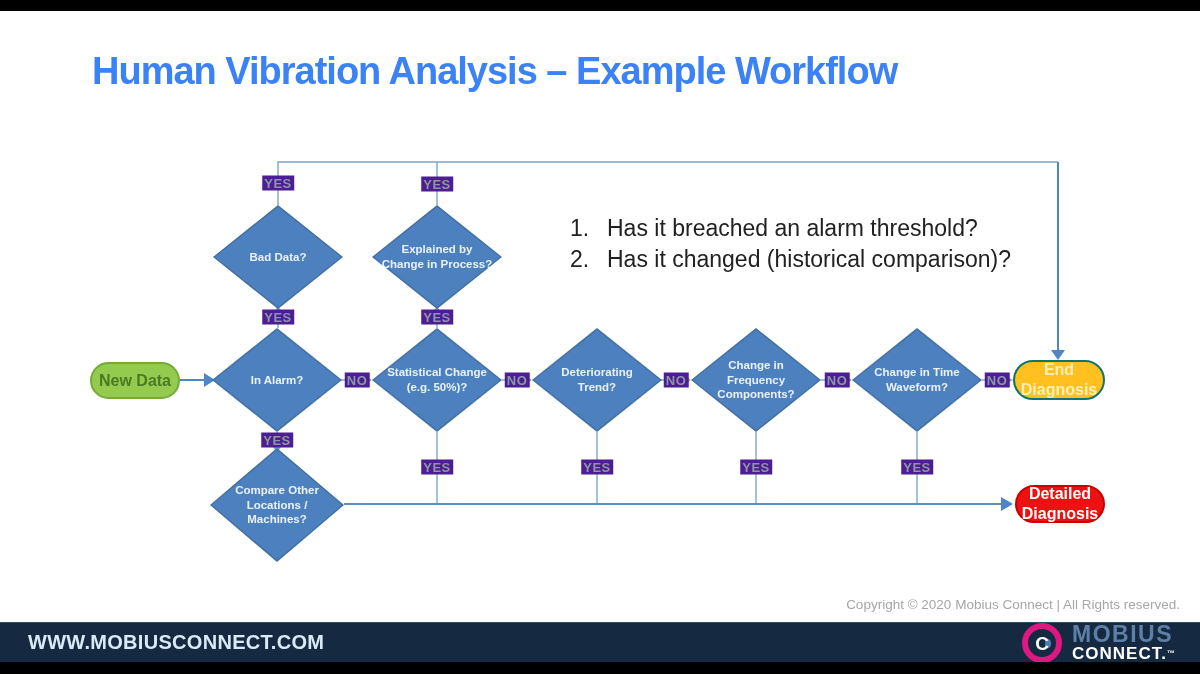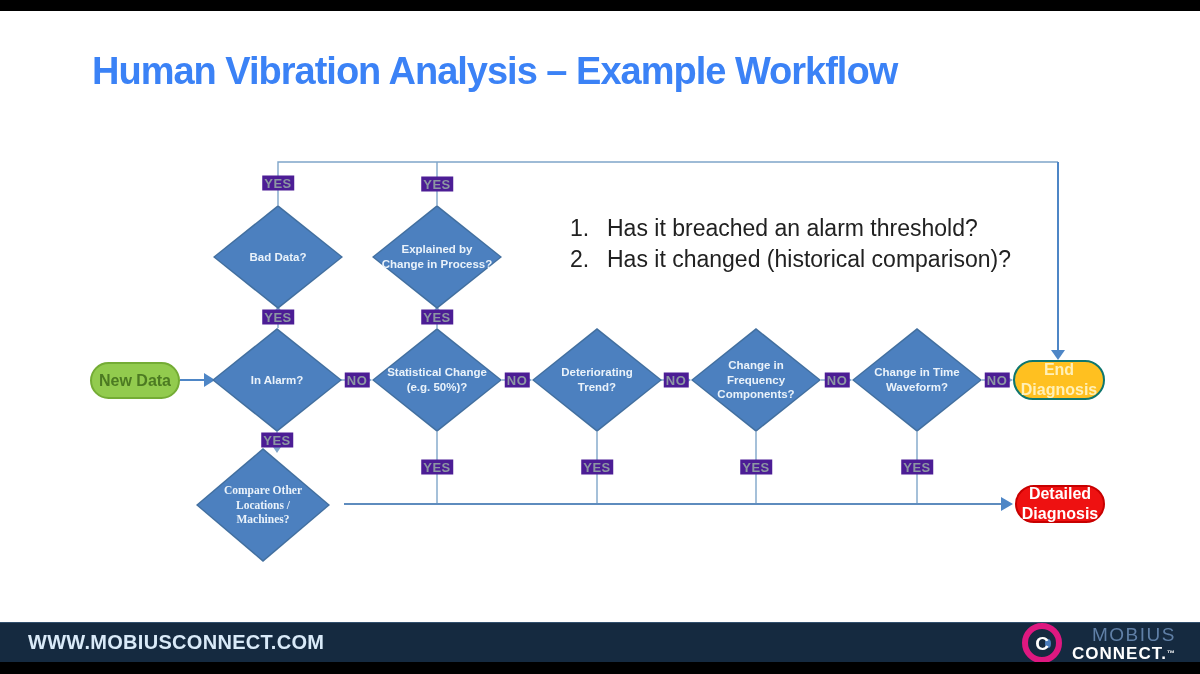--- a/index.html
+++ b/index.html
@@ -60,21 +60,21 @@
   }
   .bottom-bar { position:absolute; left:0; top:662px; width:1200px; height:12px; background:#000; z-index:6; }
   .logo-ring {
     position:absolute; left:1022px; top:623px; width:28px; height:28px;
     border:6px solid #DE1880; border-radius:50%; background:#152A40; z-index:5;
     display:flex; align-items:center; justify-content:center;
   }
   .logo-c { color:#fff; font-weight:bold; font-size:19px; line-height:19px; position:relative; z-index:2; }
   .logo-dot { position:absolute; right:5px; top:10px; width:6px; height:9px; background:#4A7CBB; border-radius:50%; z-index:1; }
   .logo-text { position:absolute; left:1072px; top:625px; z-index:5; white-space:nowrap; }
-  .logo-line1 { color:#5F7FA6; font-weight:normal; font-size:19px; line-height:19px; letter-spacing:1.5px;text-align:right; }
+  .logo-line1 { color:#5F7FA6; font-weight:bold; font-size:23px; line-height:19px; letter-spacing:1.5px; }
   .logo-line2 { color:#ffffff; font-weight:bold; font-size:17px; line-height:19px; letter-spacing:1px; }
   .logo-tm { font-size:8px; vertical-align:top; }
 </style>
 </head>
 <body>
 
 <div class="slide">
 
   <div class="top-bar"></div>
 
@@ -144,21 +144,21 @@
     <div class="shape"></div>
     <div class="label">Change in
 Frequency
 Components?</div>
   </div>
   <div class="diamond" style="left:852px;top:328px;width:130px;height:104px;">
     <div class="shape"></div>
     <div class="label">Change in Time
 Waveform?</div>
   </div>
-  <div class="diamond" style="left:196px;top:448px;width:134px;height:114px;font-family:Liberation Serif, serif;">
+  <div class="diamond" style="left:210px;top:448px;width:134px;height:114px;">
     <div class="shape"></div>
     <div class="label">Compare Other
 Locations /
 Machines?</div>
   </div>
 
   <div class="pill start" style="left:90px;top:362px;width:90px;height:37px;">New Data</div>
   <div class="pill end" style="left:1013px;top:360px;width:92px;height:40px;">End Diagnosis</div>
   <div class="pill alert" style="left:1015px;top:485px;width:90px;height:38px;">Detailed
 Diagnosis</div>
@@ -182,20 +182,21 @@
     <div class="ann-row">
       <span class="ann-num">1.</span>
       <span>Has it breached an alarm threshold?</span>
     </div>
     <div class="ann-row">
       <span class="ann-num">2.</span>
       <span>Has it changed (historical comparison)?</span>
     </div>
   </div>
 
+  <div class="copyright">Copyright © 2020 Mobius Connect | All Rights reserved.</div>
   <div class="footer"></div>
   <div class="site">WWW.MOBIUSCONNECT.COM</div>
 
   <div class="logo-ring">
     <span class="logo-dot"></span>
     <span class="logo-c">C</span>
   </div>
   <div class="logo-text">
     <div class="logo-line1">MOBIUS</div>
     <div class="logo-line2"><span>CONNECT.</span><span class="logo-tm">™</span></div>

